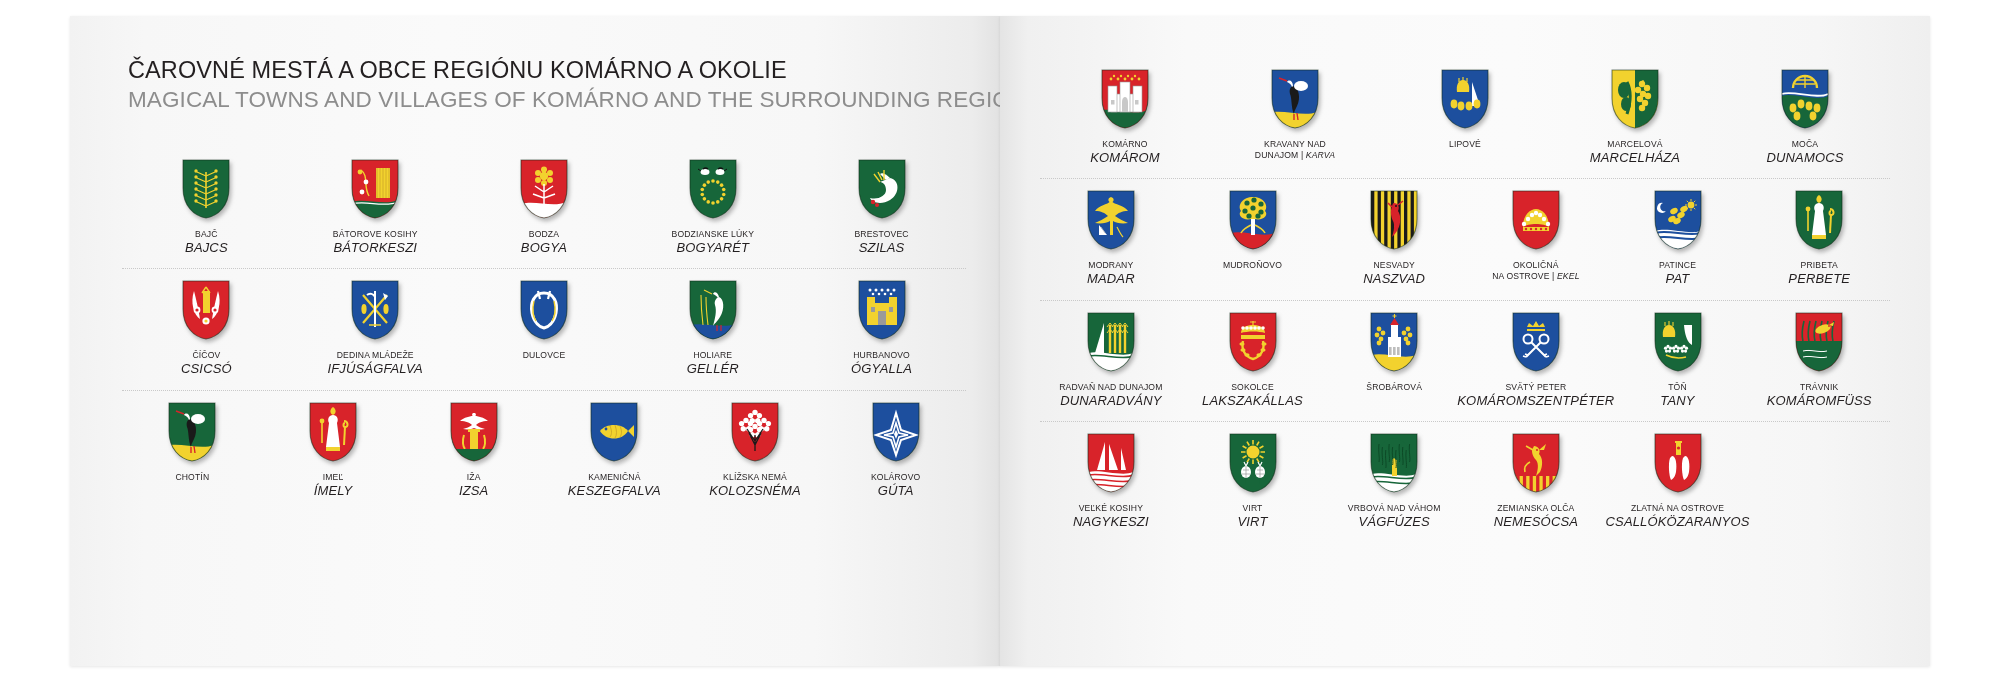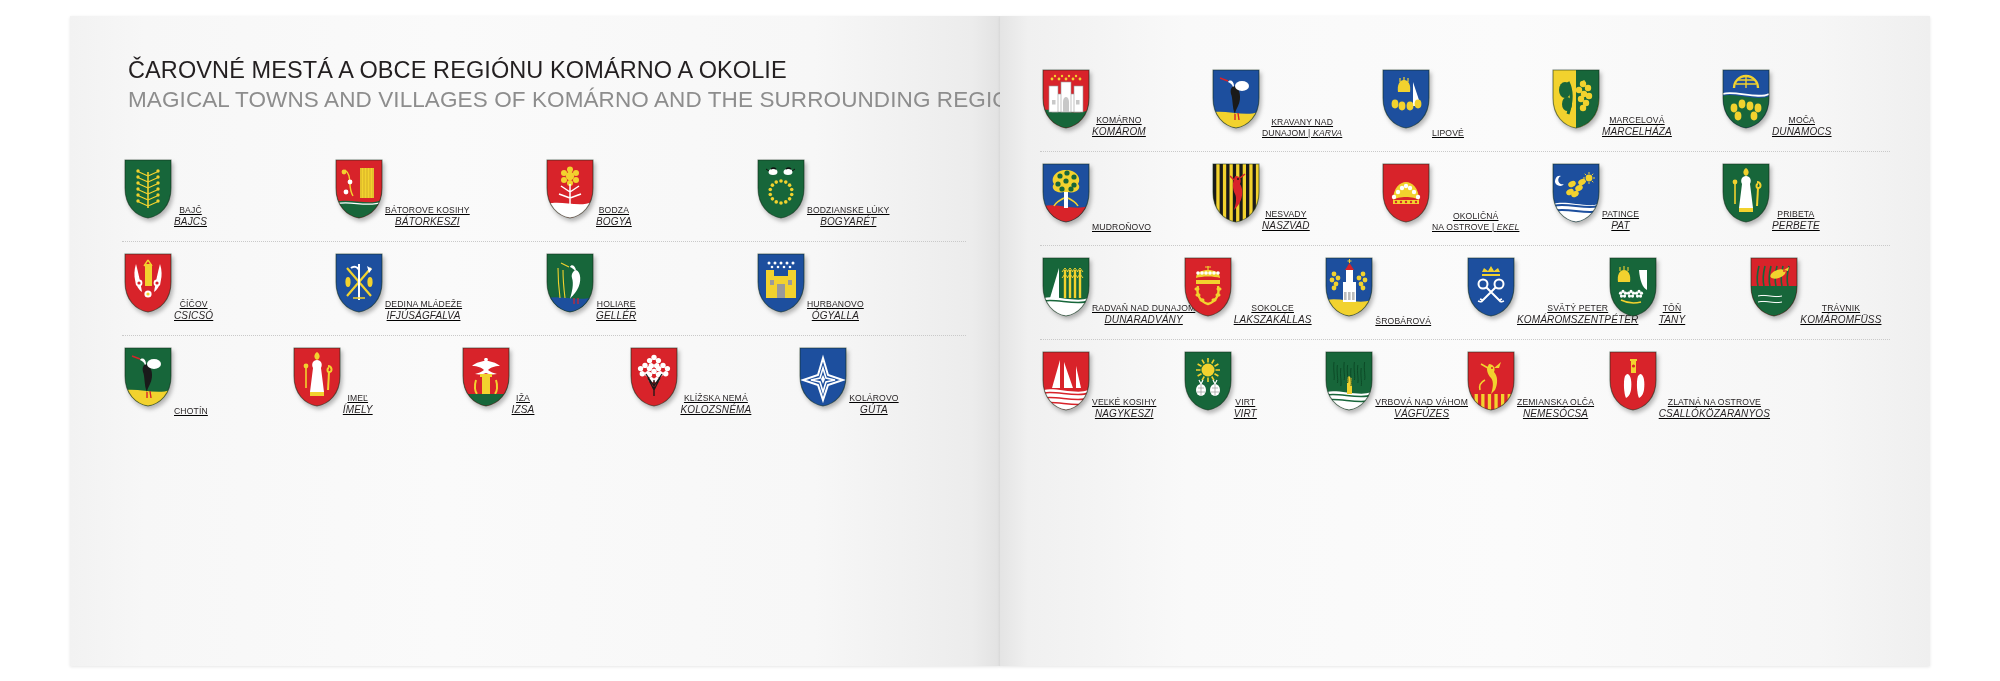--- a/index.html
+++ b/index.html
@@ -52,37 +52,36 @@
   .row{
     display:flex;
     align-items:flex-start;
     padding:10px 0 12px 0;
   }
   .row.sep{
     border-top:1px dotted #c9c9c9;
   }
   .cell{
     flex:1 1 0;
-    display:flex;flex-direction:row;align-items:flex-end;
+    display:flex;flex-direction:column;align-items:center;
     min-width:0;
-    text-decoration:underline;
   }
   .shield-wrap{
     width:52px;height:62px;position:relative;
     filter:drop-shadow(2px 3px 2px rgba(0,0,0,0.28));
     margin-bottom:9px;
   }
   .shield-wrap svg{display:block;width:52px;height:62px;}
   .names{text-align:center;line-height:1.28;}
   .name-sk{
     font-size:8.6px;color:#231f20;letter-spacing:0.15px;font-weight:400;
     text-transform:uppercase;white-space:nowrap;
   }
   .name-hu{
-    font-size:10px;color:#231f20;letter-spacing:0.15px;font-style:italic;
+    font-size:13px;color:#231f20;letter-spacing:0.15px;font-style:italic;
     text-transform:uppercase;white-space:nowrap;
   }
 </style>
 </head>
 <body>
 
 <div class="spread">
   <div class="book">
 
     <div class="page page-left">
@@ -221,20 +220,44 @@
                     <circle cx="21.227278869706858" cy="24.089342453073392" r="1.8" fill="#f2d22e"></circle>
     </g>
     <path d="M3,2 L49,2 L49,30 C49,48 38,58 26,60 C14,58 3,48 3,30 Z" fill="none" stroke="#0f2a16" stroke-width="1.1" opacity="0.55"></path>
   </svg>
               </div>
               <div class="names">
                 <div class="name-sk">BODZIANSKE LÚKY</div>
                 <div class="name-hu">BOGYARÉT</div>
               </div>
             </div>
+            <div class="cell">
+              <div class="shield-wrap">
+                <svg viewBox="0 0 52 62" xmlns="http://www.w3.org/2000/svg">
+    <defs>
+                    <clipPath id="clip-coat-of-arms-brestovec">
+                      <path d="M3,2 L49,2 L49,30 C49,48 38,58 26,60 C14,58 3,48 3,30 Z"></path>
+                    </clipPath>
+                  </defs>
+    <g clip-path="url(#clip-coat-of-arms-brestovec)">
+      <rect x="0" y="0" width="52" height="62" fill="#17663a"></rect>
+      <path d="M34,20 C44,22 44,36 34,42 C26,47 16,45 14,40 C22,42 30,38 30,32 C30,26 26,24 24,24" fill="#ffffff"></path>
+        <path d="M34,20 C30,16 26,14 24,16 C26,18 28,20 30,22" fill="#ffffff"></path>
+        <path d="M22,14 L26,22 M18,16 L24,24 M28,12 L28,22" stroke="#f2d22e" stroke-width="1.4" fill="none"></path>
+        <circle cx="17" cy="44" r="2.2" fill="#d8232a"></circle>
+                    <circle cx="21" cy="47" r="2" fill="#d8232a"></circle>
+    </g>
+    <path d="M3,2 L49,2 L49,30 C49,48 38,58 26,60 C14,58 3,48 3,30 Z" fill="none" stroke="#0f2a16" stroke-width="1.1" opacity="0.55"></path>
+  </svg>
+              </div>
+              <div class="names">
+                <div class="name-sk">BRESTOVEC</div>
+                <div class="name-hu">SZILAS</div>
+              </div>
+            </div>
           </div>
           <div class="row sep">
             <div class="cell">
               <div class="shield-wrap">
                 <svg viewBox="0 0 52 62" xmlns="http://www.w3.org/2000/svg">
     <defs>
                     <clipPath id="clip-coat-of-arms-cicov">
                       <path d="M3,2 L49,2 L49,30 C49,48 38,58 26,60 C14,58 3,48 3,30 Z"></path>
                     </clipPath>
                   </defs>
@@ -276,20 +299,42 @@
         <ellipse cx="15" cy="30" rx="2.6" ry="5" fill="#f2d22e"></ellipse>
         <ellipse cx="37" cy="30" rx="2.6" ry="5" fill="#f2d22e"></ellipse>
         <path d="M20,46 L32,46" stroke="#f2d22e" stroke-width="1.6"></path>
     </g>
     <path d="M3,2 L49,2 L49,30 C49,48 38,58 26,60 C14,58 3,48 3,30 Z" fill="none" stroke="#0f2a16" stroke-width="1.1" opacity="0.55"></path>
   </svg>
               </div>
               <div class="names">
                 <div class="name-sk">DEDINA MLÁDEŽE</div>
                 <div class="name-hu">IFJÚSÁGFALVA</div>
+              </div>
+            </div>
+            <div class="cell">
+              <div class="shield-wrap">
+                <svg viewBox="0 0 52 62" xmlns="http://www.w3.org/2000/svg">
+    <defs>
+                    <clipPath id="clip-coat-of-arms-dulovce">
+                      <path d="M3,2 L49,2 L49,30 C49,48 38,58 26,60 C14,58 3,48 3,30 Z"></path>
+                    </clipPath>
+                  </defs>
+    <g clip-path="url(#clip-coat-of-arms-dulovce)">
+      <rect x="0" y="0" width="52" height="62" fill="#1d4f9e"></rect>
+      <path d="M26,14 C36,14 40,24 38,34 C36,44 30,48 26,49 C22,48 16,44 14,34 C12,24 16,14 26,14 Z" fill="none" stroke="#ffffff" stroke-width="3"></path>
+        <path d="M20,12 L22,20 M32,12 L30,20" stroke="#ffffff" stroke-width="2.2"></path>
+        <path d="M16,22 C14,30 15,38 18,42" stroke="#f2d22e" stroke-width="1.3" fill="none"></path>
+        <path d="M36,22 C38,30 37,38 34,42" stroke="#f2d22e" stroke-width="1.3" fill="none"></path>
+    </g>
+    <path d="M3,2 L49,2 L49,30 C49,48 38,58 26,60 C14,58 3,48 3,30 Z" fill="none" stroke="#0f2a16" stroke-width="1.1" opacity="0.55"></path>
+  </svg>
+              </div>
+              <div class="names">
+                <div class="name-sk">DULOVCE</div>
               </div>
             </div>
             <div class="cell">
               <div class="shield-wrap">
                 <svg viewBox="0 0 52 62" xmlns="http://www.w3.org/2000/svg">
     <defs>
                     <clipPath id="clip-coat-of-arms-holiare">
                       <path d="M3,2 L49,2 L49,30 C49,48 38,58 26,60 C14,58 3,48 3,30 Z"></path>
                     </clipPath>
                   </defs>
@@ -412,20 +457,43 @@
         <rect x="20" y="28" width="12" height="3" fill="#f2d22e"></rect>
         <path d="M16,34 C14,40 15,46 17,48 M36,34 C38,40 37,46 35,48" stroke="#f2d22e" stroke-width="2" fill="none"></path>
         <path d="M3,48 L49,48 L49,30 C49,48 38,58 26,60 C14,58 3,48 3,30 Z" fill="#17663a"></path>
     </g>
     <path d="M3,2 L49,2 L49,30 C49,48 38,58 26,60 C14,58 3,48 3,30 Z" fill="none" stroke="#0f2a16" stroke-width="1.1" opacity="0.55"></path>
   </svg>
               </div>
               <div class="names">
                 <div class="name-sk">IŽA</div>
                 <div class="name-hu">IZSA</div>
+              </div>
+            </div>
+            <div class="cell">
+              <div class="shield-wrap">
+                <svg viewBox="0 0 52 62" xmlns="http://www.w3.org/2000/svg">
+    <defs>
+                    <clipPath id="clip-coat-of-arms-kamenicna">
+                      <path d="M3,2 L49,2 L49,30 C49,48 38,58 26,60 C14,58 3,48 3,30 Z"></path>
+                    </clipPath>
+                  </defs>
+    <g clip-path="url(#clip-coat-of-arms-kamenicna)">
+      <rect x="0" y="0" width="52" height="62" fill="#1d4f9e"></rect>
+      <path d="M12,30 C18,22 34,22 40,30 C34,40 18,40 12,30 Z" fill="#f2d22e"></path>
+        <path d="M40,30 L46,24 L46,36 Z" fill="#f2d22e"></path>
+        <circle cx="18" cy="28" r="1.4" fill="#1d4f9e"></circle>
+        <path d="M22,25 C24,30 24,33 22,36 M27,24 C29,30 29,34 27,37 M32,25 C34,30 34,33 32,36" stroke="#c9a227" stroke-width="0.8" fill="none"></path>
+    </g>
+    <path d="M3,2 L49,2 L49,30 C49,48 38,58 26,60 C14,58 3,48 3,30 Z" fill="none" stroke="#0f2a16" stroke-width="1.1" opacity="0.55"></path>
+  </svg>
+              </div>
+              <div class="names">
+                <div class="name-sk">KAMENIČNÁ</div>
+                <div class="name-hu">KESZEGFALVA</div>
               </div>
             </div>
             <div class="cell">
               <div class="shield-wrap">
                 <svg viewBox="0 0 52 62" xmlns="http://www.w3.org/2000/svg">
     <defs>
                     <clipPath id="clip-coat-of-arms-klizska-nema">
                       <path d="M3,2 L49,2 L49,30 C49,48 38,58 26,60 C14,58 3,48 3,30 Z"></path>
                     </clipPath>
                   </defs>
@@ -643,20 +711,44 @@
                 <div class="name-sk">MOČA</div>
                 <div class="name-hu">DUNAMOCS</div>
               </div>
             </div>
           </div>
           <div class="row sep">
             <div class="cell">
               <div class="shield-wrap">
                 <svg viewBox="0 0 52 62" xmlns="http://www.w3.org/2000/svg">
     <defs>
+                    <clipPath id="clip-coat-of-arms-modrany">
+                      <path d="M3,2 L49,2 L49,30 C49,48 38,58 26,60 C14,58 3,48 3,30 Z"></path>
+                    </clipPath>
+                  </defs>
+    <g clip-path="url(#clip-coat-of-arms-modrany)">
+      <rect x="0" y="0" width="52" height="62" fill="#1d4f9e"></rect>
+      <path d="M26,12 C22,16 14,16 10,22 C16,22 20,24 23,27 C19,30 14,32 10,34 C16,35 22,34 25,32 L25,46 L28,46 L28,32 C31,34 37,35 43,34 C39,32 34,30 30,27 C33,24 37,22 43,22 C39,16 30,16 26,12 Z" fill="#f2d22e"></path>
+        <path d="M26,8 C29,9 30,12 26,14 C22,12 23,9 26,8 Z" fill="#f2d22e"></path>
+        <path d="M14,36 L22,46 L14,46 Z" fill="#ffffff"></path>
+        <path d="M16,38 L20,44" stroke="#bdbdbd" stroke-width="0.8"></path>
+        <path d="M32,38 C34,42 36,46 38,48" stroke="#f2d22e" stroke-width="1.2" fill="none"></path>
+    </g>
+    <path d="M3,2 L49,2 L49,30 C49,48 38,58 26,60 C14,58 3,48 3,30 Z" fill="none" stroke="#0f2a16" stroke-width="1.1" opacity="0.55"></path>
+  </svg>
+              </div>
+              <div class="names">
+                <div class="name-sk">MODRANY</div>
+                <div class="name-hu">MADAR</div>
+              </div>
+            </div>
+            <div class="cell">
+              <div class="shield-wrap">
+                <svg viewBox="0 0 52 62" xmlns="http://www.w3.org/2000/svg">
+    <defs>
                     <clipPath id="clip-coat-of-arms-mudronovo">
                       <path d="M3,2 L49,2 L49,30 C49,48 38,58 26,60 C14,58 3,48 3,30 Z"></path>
                     </clipPath>
                   </defs>
     <g clip-path="url(#clip-coat-of-arms-mudronovo)">
       <rect x="0" y="0" width="52" height="62" fill="#1d4f9e"></rect>
       <path d="M4,44 C16,41 36,49 48,44 C47,53 37,59 26,60 C15,59 5,53 4,44 Z" fill="#d8232a"></path>
         <path d="M24,24 L24,46 L28,46 L28,24 Z" fill="#ffffff"></path>
         <path d="M26,8 C36,8 42,16 38,22 C42,26 36,32 28,30 L24,30 C16,32 10,26 14,22 C10,16 16,8 26,8 Z" fill="#f2d22e"></path>
         <circle cx="20" cy="14" r="2.6" fill="#17663a"></circle>

